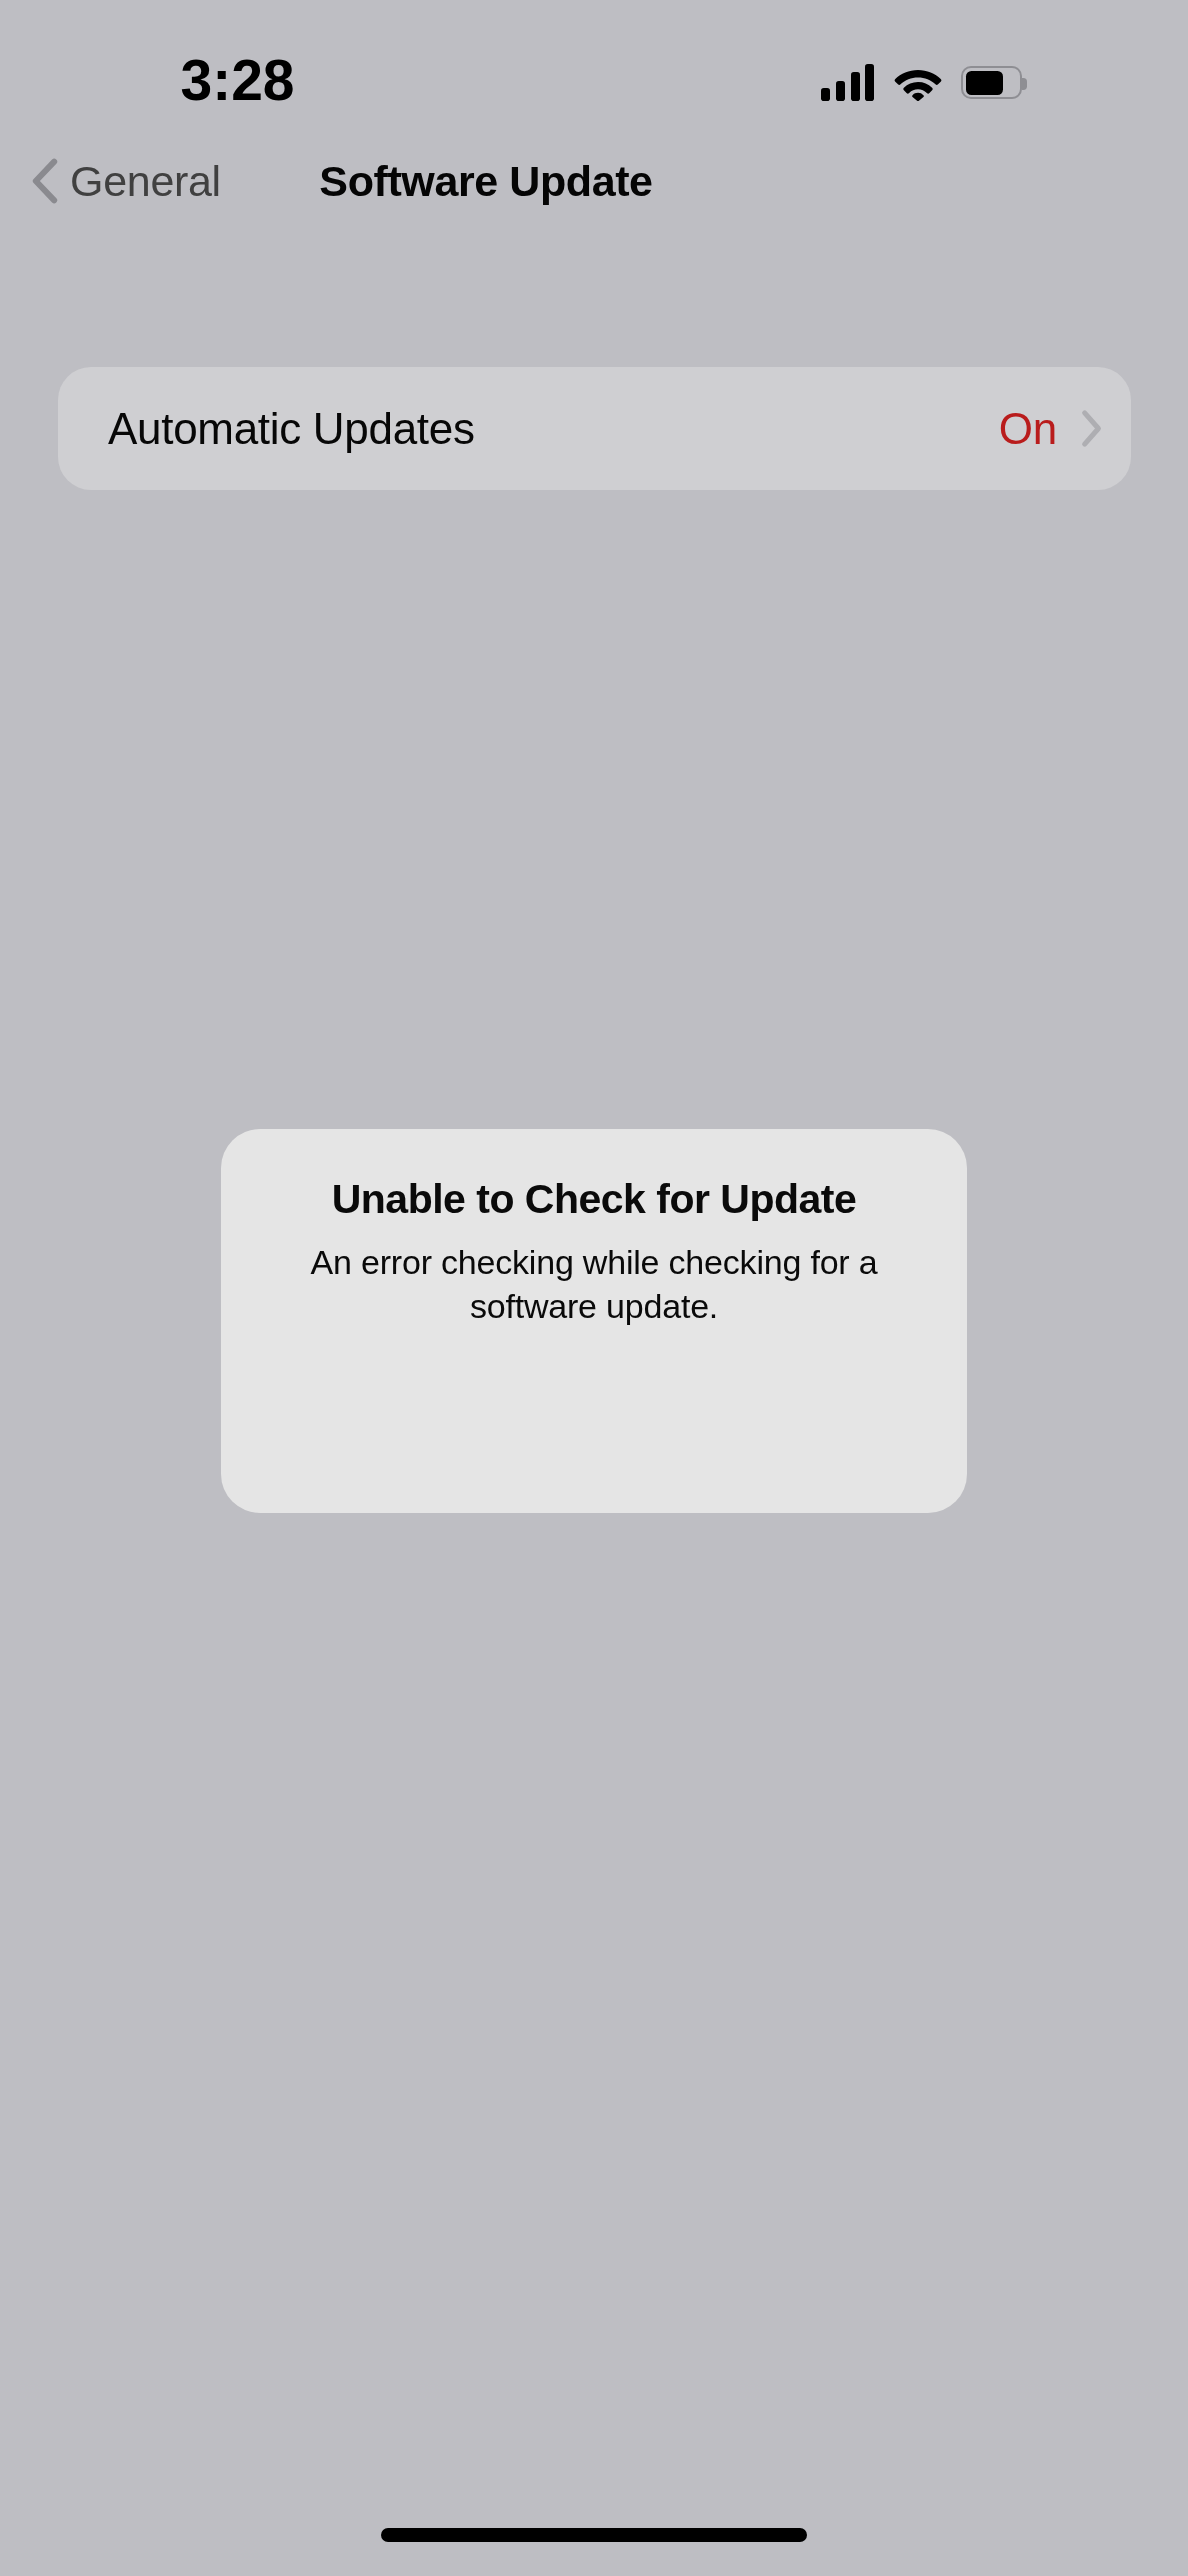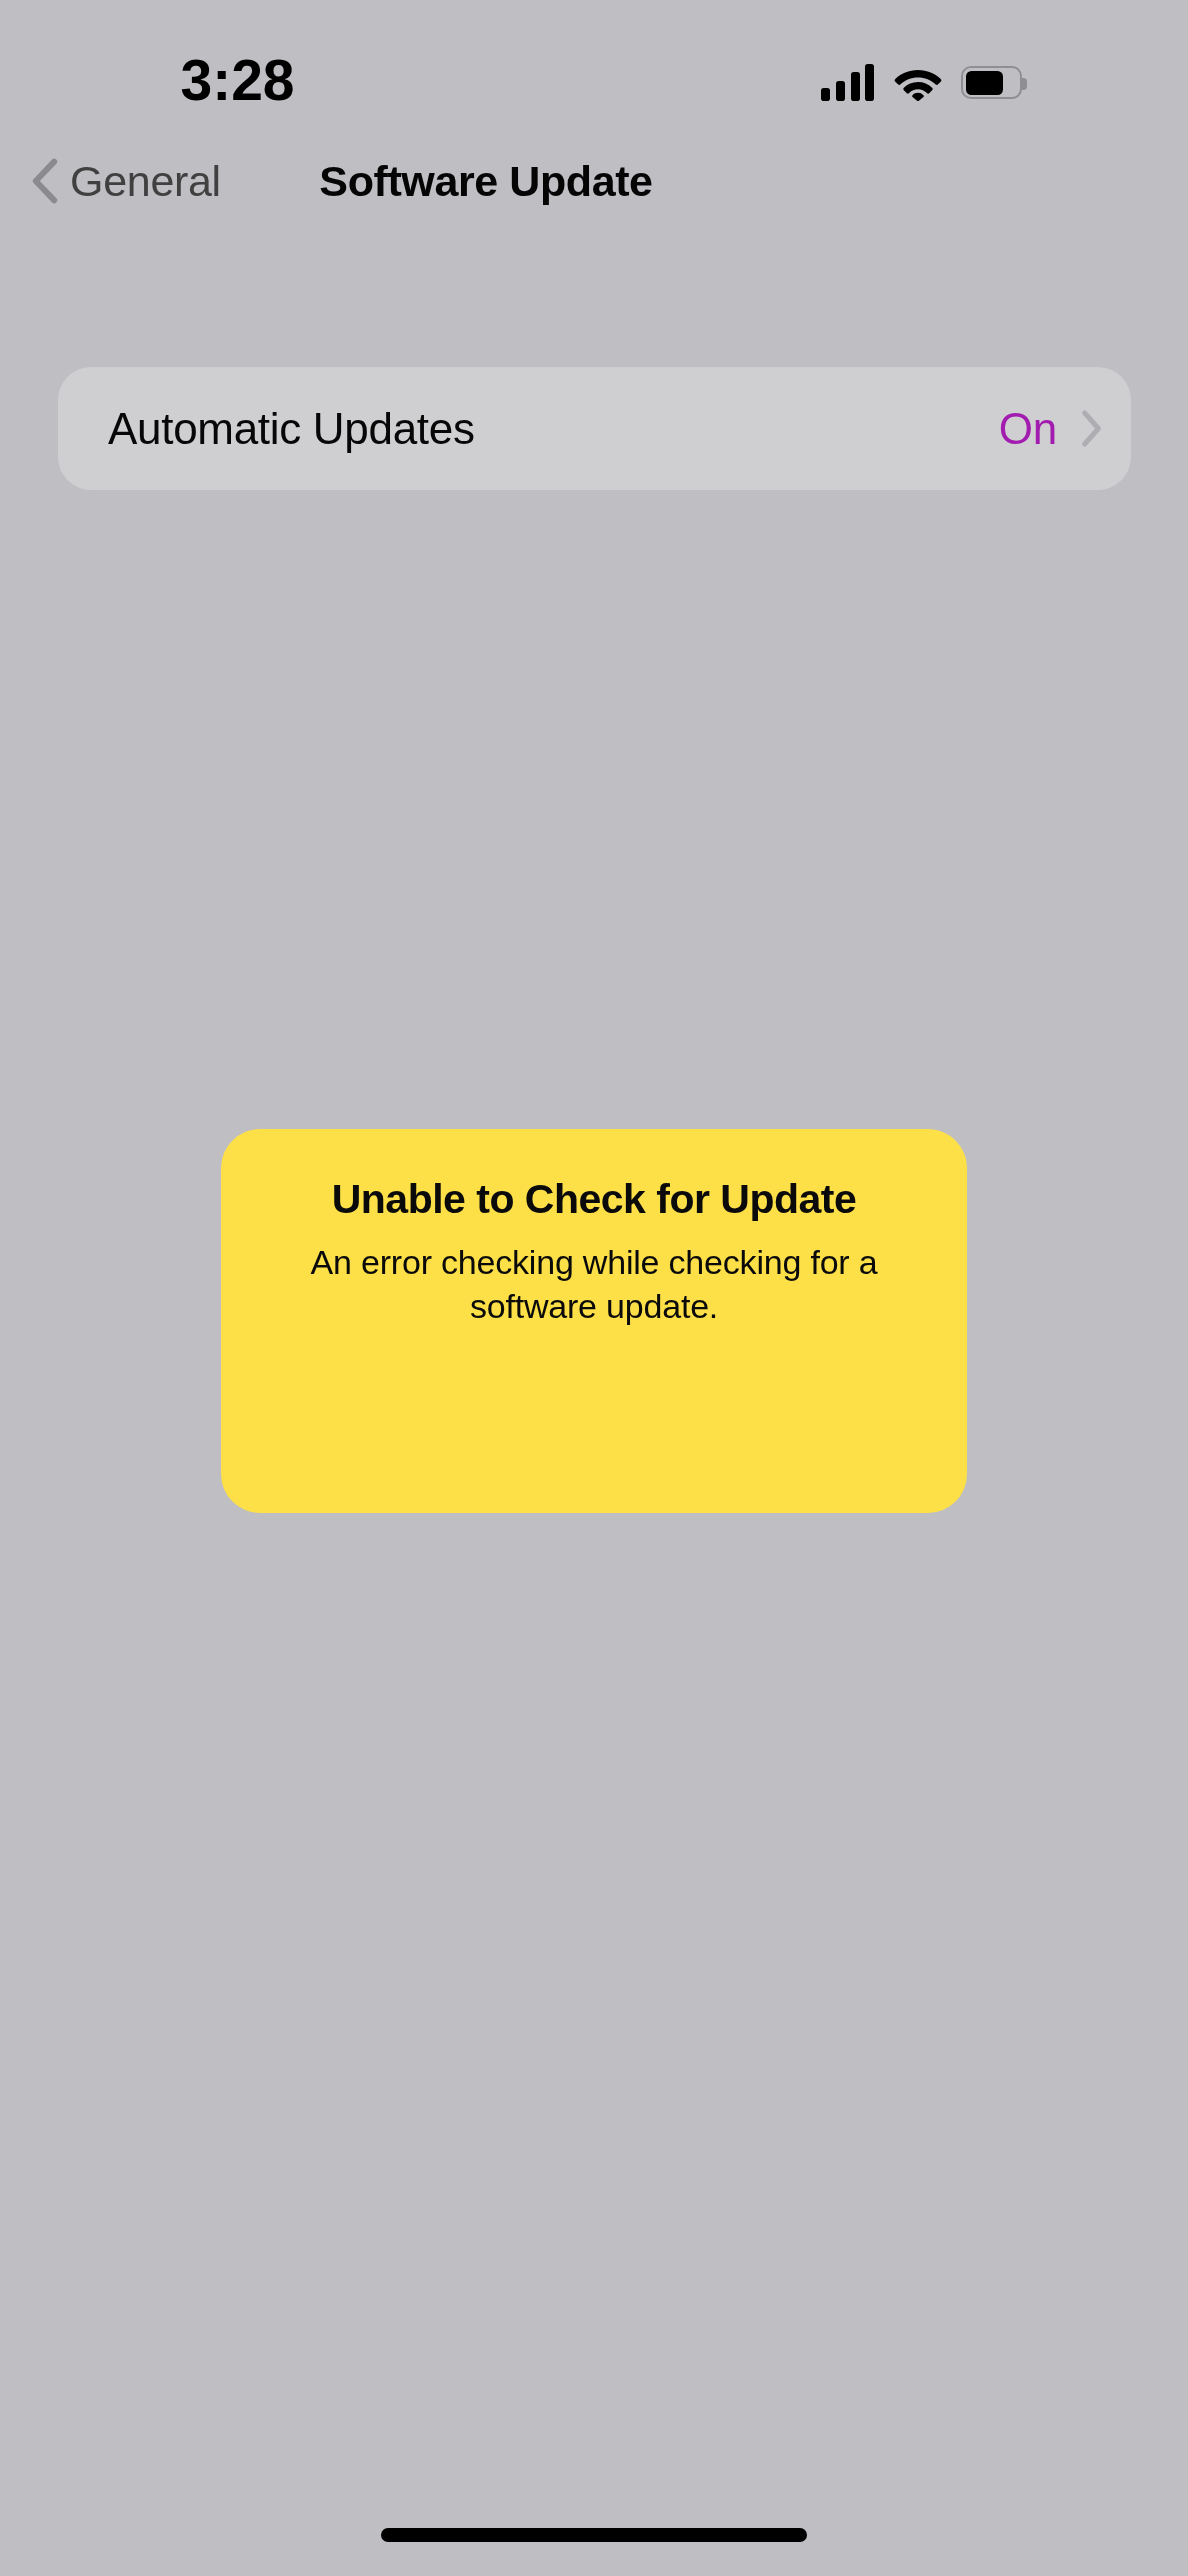--- a/index.html
+++ b/index.html
@@ -81,29 +81,29 @@
   #row-automatic-updates {
     position:absolute; left:0; top:0; width:100%; height:100%;
     display:flex; align-items:center;
     padding:0 28px 0 50px;
   }
   #row-label {
     flex:1;
     font-size:44px; color:#070707; letter-spacing:-0.3px;
   }
   #row-value {
-    font-size:44px; color:#a21caf; letter-spacing:-0.2px; margin-right:24px;
+    font-size:44px; color:#b91c1c; letter-spacing:-0.2px; margin-right:24px;
   }
   .chevron-right { width:22px; height:39px; display:block; }
 
   
   #alert-dialog {
     position:absolute; left:221px; top:1129px;
     width:746px; height:384px;
-    background:#fde047; border-radius:39px;
+    background:#e5e5e5; border-radius:39px;
     overflow:hidden;
     display:flex; flex-direction:column;
   }
   #alert-content {
     flex:1;
     padding:44px 46px 0 46px;
     text-align:center;
   }
   #alert-title {
     font-size:41px; font-weight:700; color:#0a0a0a;

